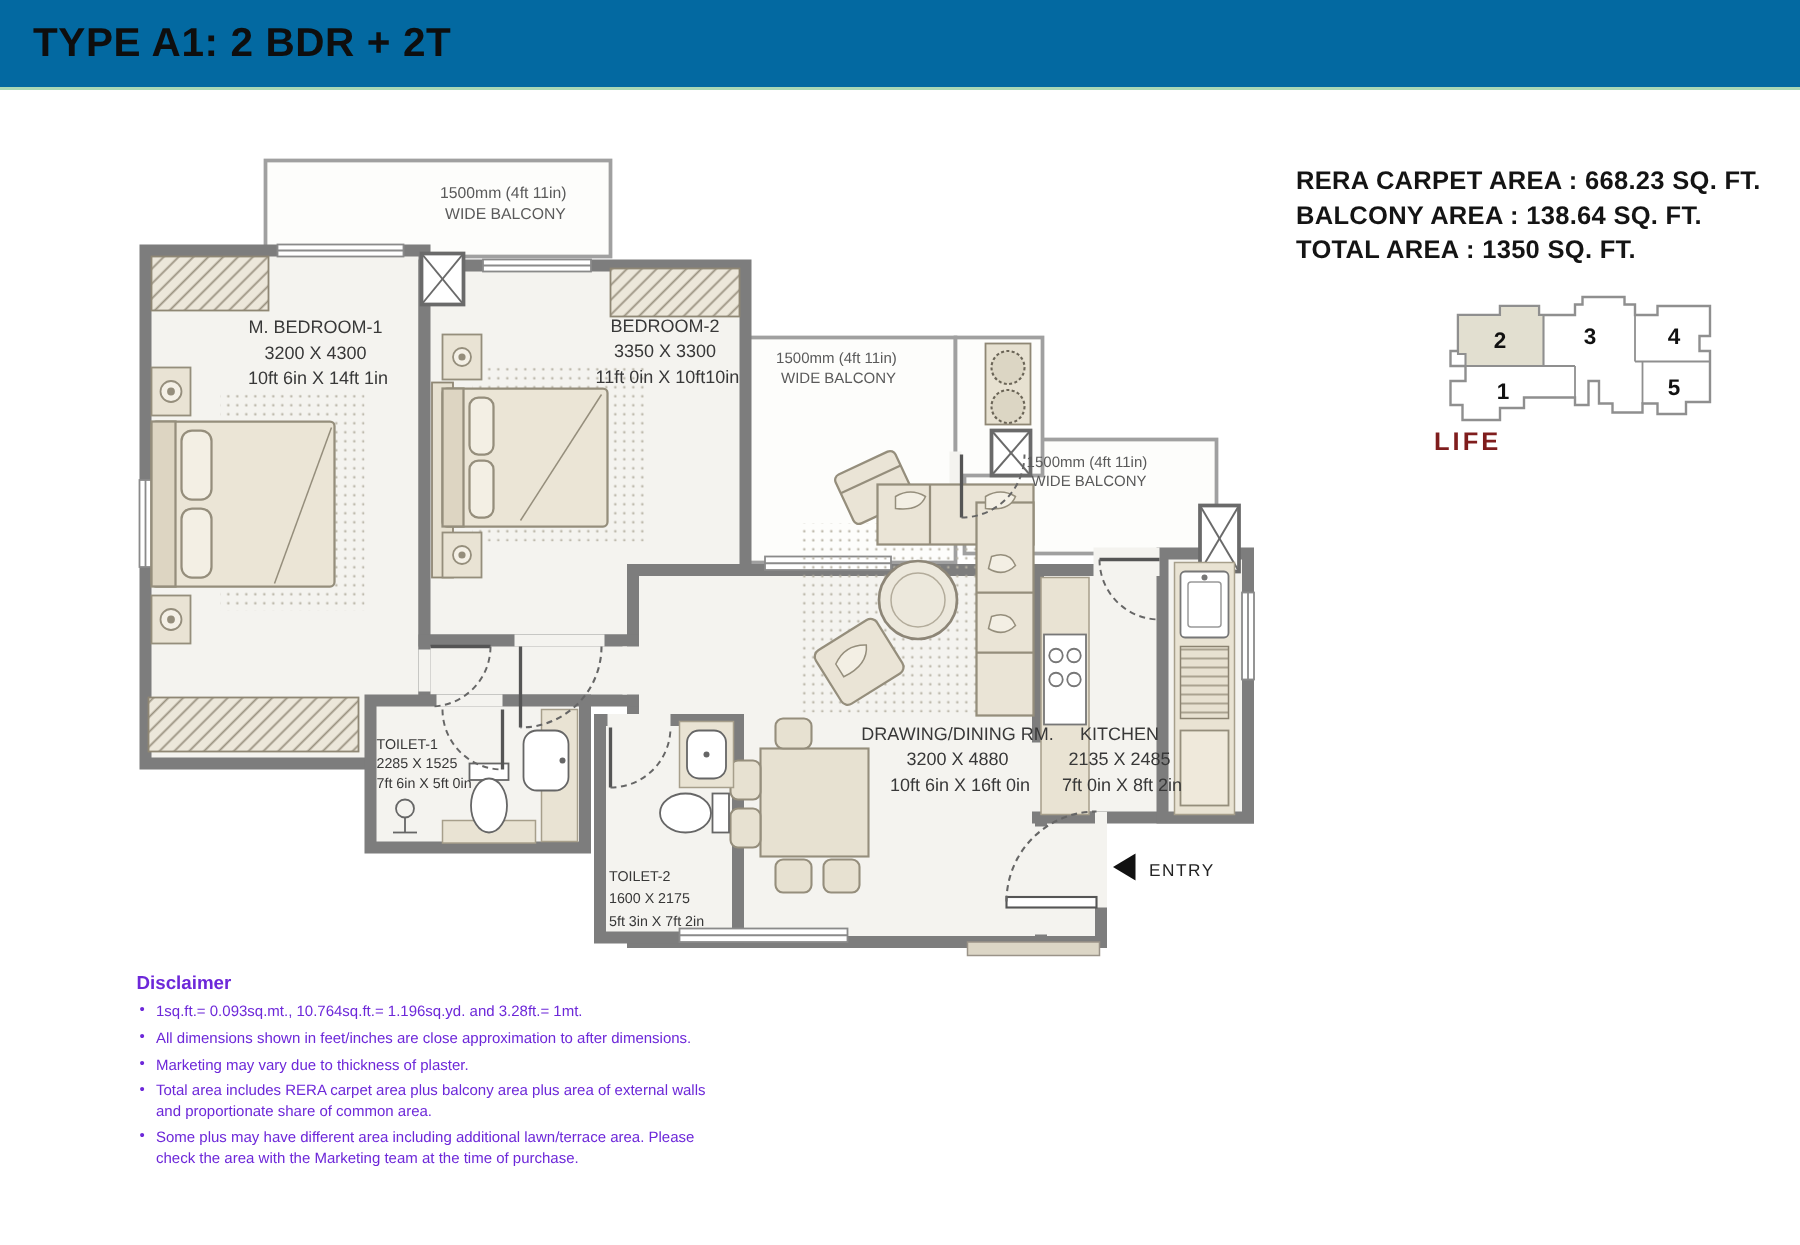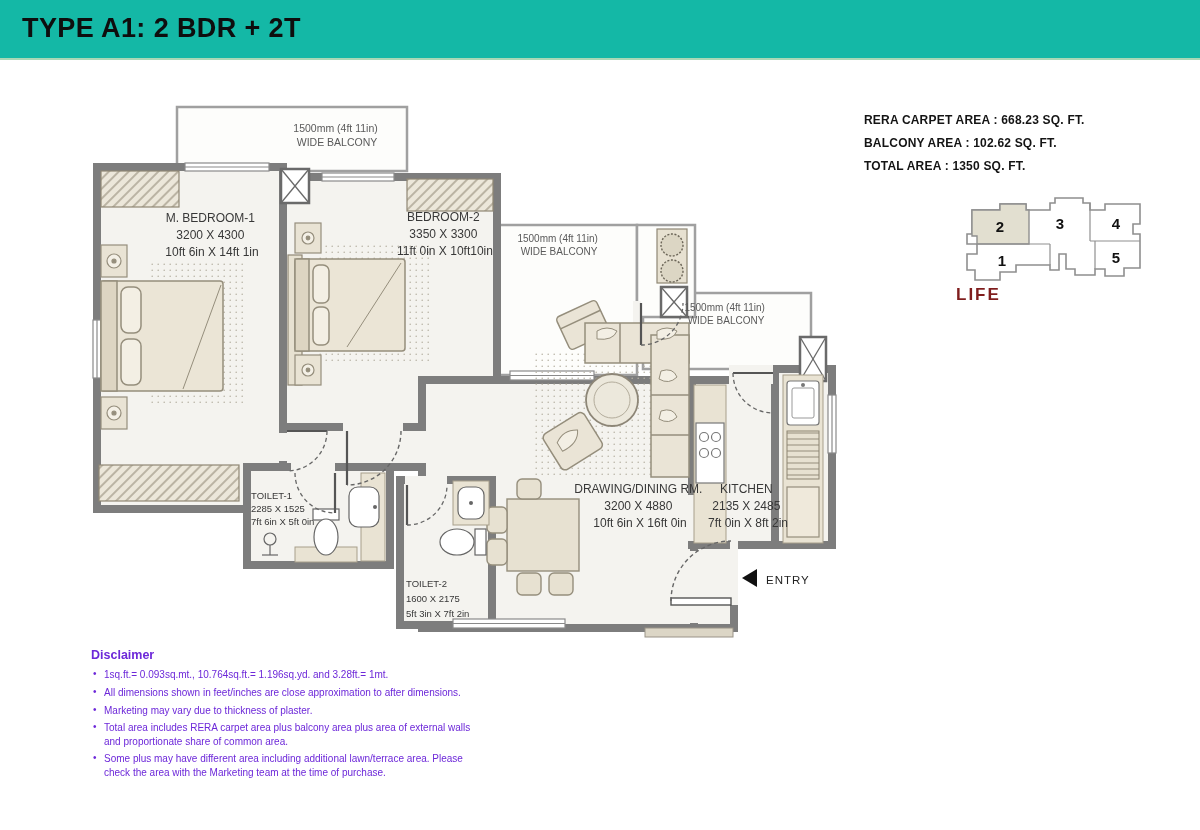--- a/index.html
+++ b/index.html
@@ -10,21 +10,21 @@
   .title-bar{
     position:absolute;left:0;top:0;width:1200px;height:60px;
     background:#63b97a;border-bottom:2px solid #a9d8b6;box-sizing:border-box;
   }
   .title-bar h1{
     margin:0;padding:13px 0 0 22px;font-size:27px;font-weight:bold;
     color:#0e0e0e;letter-spacing:.4px;
   }
   .area-summary{
     position:absolute;left:864px;top:109px;
-    font-size:12px;font-weight:bold;color:#141414;line-height:23px;
+    font-size:17px;font-weight:bold;color:#141414;line-height:23px;
     letter-spacing:.2px;white-space:nowrap;
   }
   .plan-svg{position:absolute;left:85px;top:95px;}
   .keyplan-svg{position:absolute;left:956px;top:196px;}
   .life-caption{
     position:absolute;left:956px;top:285px;width:196px;text-align:left;
     font-size:17px;font-weight:bold;color:#7f1d1d;letter-spacing:2px;
   }
   .disclaimer{position:absolute;left:91px;top:648px;width:382px;color:#6d28d9;}
   .disclaimer h2{margin:0 0 6px 0;font-size:12.5px;font-weight:bold;}
@@ -32,27 +32,27 @@
   .disclaimer li{
     position:relative;padding-left:13px;margin-bottom:4.5px;
     font-size:10px;line-height:1.33;
   }
   .disclaimer li::before{content:"•";position:absolute;left:2px;top:-1px;font-size:10px;}
   svg text{font-family:"Liberation Sans",sans-serif;}
 </style>
 </head>
 <body>
 
-<div class="title-bar" style="background: #14b8a6;">
+<div class="title-bar" style="background: #0369a1;">
   <h1>TYPE A1: 2 BDR + 2T</h1>
 </div>
 
 <div class="area-summary">
   <div>RERA CARPET AREA : 668.23 SQ. FT.</div>
-  <div>BALCONY AREA : 102.62 SQ. FT.</div>
+  <div>BALCONY AREA : 138.64 SQ. FT.</div>
   <div>TOTAL AREA :  1350 SQ. FT.</div>
 </div>
 
 <svg class="plan-svg" width="760" height="545" viewBox="0 0 760 545">
   <defs>
     <pattern id="hatch" width="7" height="7" patternUnits="userSpaceOnUse" patternTransform="rotate(45)">
       <rect width="7" height="7" fill="#ece7da"></rect>
       <line x1="1" y1="0" x2="1" y2="7" stroke="#9a9280" stroke-width="1.2"></line>
     </pattern>
     <pattern id="dots" width="6" height="6" patternUnits="userSpaceOnUse">

